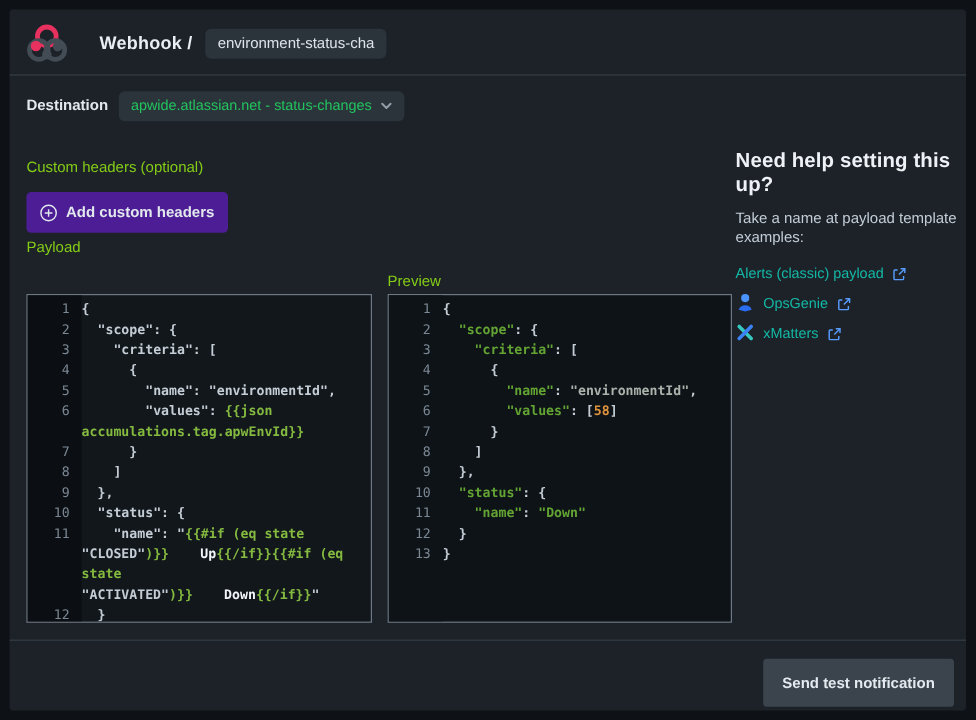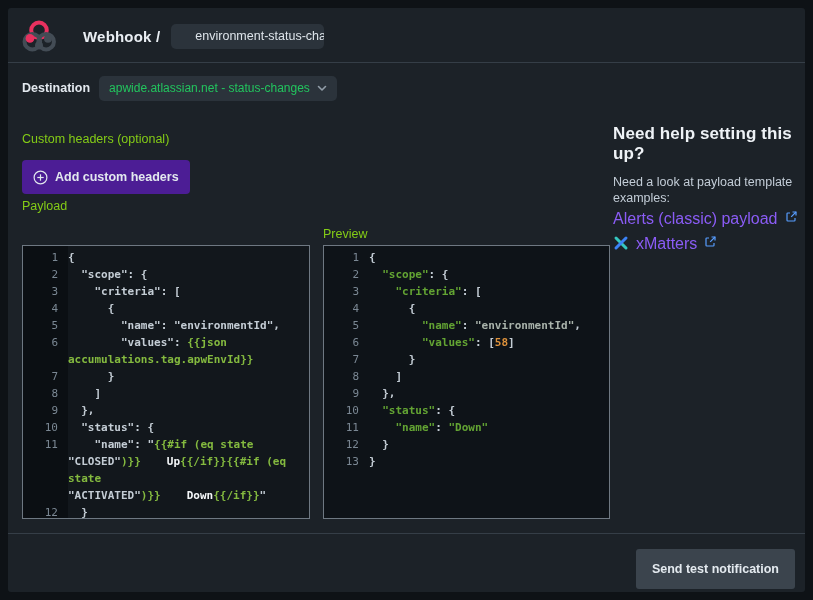--- a/index.html
+++ b/index.html
@@ -3,21 +3,21 @@
 <meta charset="utf-8">
 <style>
   * { margin:0; padding:0; box-sizing:border-box; }
   html,body { background:#0e1216; }
   .stage { position:relative; width:813px; height:600px; background:#0e1216; font-family:"Liberation Sans",sans-serif; overflow:hidden; }
   .panel { position:absolute; left:8px; top:8px; width:797px; height:584px; background:#1c2228; border-radius:3px; }
 
   
   .hdr { position:absolute; left:12px; top:8px; height:40px; display:flex; align-items:center; }
   .hdr-title { color:#e9eef3; font-size:15px; font-weight:bold; margin-left:25px; letter-spacing:.2px; }
-  .name-pill { margin-left:11px; height:25px; max-width:153px; background:#2b333b; border:none; border-radius:5px; color:#dde4ea; font-size:12.5px; font-family:"Liberation Sans",sans-serif; padding:0 24px; display:flex; align-items:center; white-space:nowrap; overflow:hidden; }
+  .name-pill { margin-left:11px; height:25px; max-width:153px; background:#2b333b; border:none; border-radius:5px; color:#dde4ea; font-size:12.5px; font-family:"Liberation Sans",sans-serif; padding:0 10px; display:flex; align-items:center; white-space:nowrap; overflow:hidden; }
   .div1 { position:absolute; left:0; top:54px; right:0; height:1px; background:#353e47; }
 
   
   .dest-row { position:absolute; left:14px; top:67px; height:26px; display:flex; align-items:center; gap:9px; }
   .lbl { color:#e2e8ee; font-size:12.5px; font-weight:bold; }
   .select-pill { height:25px; background:#2b333b; border-radius:5px; color:#22c55e; font-size:12px; padding:0 10px; display:flex; align-items:center; gap:7px; cursor:pointer; }
 
   .sec-label { position:absolute; left:14px; color:#84cc16; font-size:12.5px; font-weight:normal; }
 
   .add-btn { position:absolute; left:14px; top:152px; height:34px; background:#4c1d95; border:none; border-radius:4px; color:#e2e8ee; font-size:12.5px; font-weight:bold; font-family:"Liberation Sans",sans-serif; display:flex; align-items:center; gap:7px; padding:0 11px; cursor:pointer; }
@@ -44,21 +44,21 @@
   .c-k { color:#63a433; }
   .c-s { color:#a9b3ab; }
   .c-o { color:#de923c; }
   .c-w { color:#f4f7f9;padding-left:26px; }
 
   
   .help { position:absolute; left:605px; top:116px; width:188px; }
   .help h2 { color:#eef2f6; font-size:17px; line-height:20px; font-weight:bold; letter-spacing:.1px; }
   .help-intro { margin-top:10px; color:#c3cdd7; font-size:12.5px; line-height:16px; }
   .links { margin-top:4px; }
-  .link-row { height:25px; display:flex; align-items:flex-start; gap:7px; color:#8b5cf6; font-size:16px; cursor:pointer; }
+  .link-row { height:25px; display:flex; align-items:flex-end; gap:7px; color:#14b8a6; font-size:12px; cursor:pointer; }
 
   .div2 { position:absolute; left:0; top:525px; right:0; height:1px; background:#353e47; }
   .send-btn { position:absolute; right:10px; top:541px; height:40px; background:#3b444d; border:none; border-radius:3px; color:#e4eaef; font-size:12.5px; font-weight:bold; font-family:"Liberation Sans",sans-serif; padding:0 16px; cursor:pointer; }
 
   svg { display:block; }
 </style>
 </head>
 <body>
 
 <div class="stage">
@@ -214,48 +214,64 @@
           <div class="ccode"><span class="c-p">  }</span></div>
         </div>
         <div class="crow">
           <span class="lnum">13</span>
           <div class="ccode"><span class="c-p">}</span></div>
         </div>
       </div>
 
     <div class="help">
       <h2>Need help setting this up?</h2>
-      <div class="help-intro">Need a look at payload template examples:</div>
+      <div class="help-intro">Take a name at payload template examples:</div>
       <div class="links">
         <div class="link-row">
           <span>Alerts (classic) payload</span>
           <span>
             <svg width="13" height="13" viewBox="0 0 13 13">
                 <path d="M5 3H2.8A0.8 0.8 0 0 0 2 3.8v6.4a0.8 0.8 0 0 0 0.8 0.8h6.4a0.8 0.8 0 0 0 0.8-0.8V8" fill="none" stroke="#579dff" stroke-width="1.2"></path>
                 <path d="M7.5 2H11v3.5" fill="none" stroke="#579dff" stroke-width="1.2"></path>
                 <line x1="11" y1="2" x2="6.2" y2="6.8" stroke="#579dff" stroke-width="1.2"></line>
               </svg>
           </span>
         </div>
         <div class="link-row">
           <span>
             <svg width="16" height="16" viewBox="0 0 16 16">
-              <line x1="3" y1="3" x2="13" y2="13" stroke="#35c7c0" stroke-width="3" stroke-linecap="round"></line>
-              <line x1="13" y1="3" x2="3" y2="13" stroke="#3b82f6" stroke-width="3" stroke-linecap="round"></line>
+              <circle cx="8" cy="4.4" r="3.4" fill="#4b94ff"></circle>
+              <path d="M2.6 14.2a5.6 5.2 0 0 1 10.8 0l-5.4 1.4z" fill="#2a6df0"></path>
             </svg>
           </span>
-          <span>xMatters</span>
+          <span>OpsGenie</span>
           <span>
             <svg width="13" height="13" viewBox="0 0 13 13">
                 <path d="M5 3H2.8A0.8 0.8 0 0 0 2 3.8v6.4a0.8 0.8 0 0 0 0.8 0.8h6.4a0.8 0.8 0 0 0 0.8-0.8V8" fill="none" stroke="#579dff" stroke-width="1.2"></path>
                 <path d="M7.5 2H11v3.5" fill="none" stroke="#579dff" stroke-width="1.2"></path>
                 <line x1="11" y1="2" x2="6.2" y2="6.8" stroke="#579dff" stroke-width="1.2"></line>
               </svg>
           </span>
         </div>
+        <div class="link-row">
+          <span>
+            <svg width="16" height="16" viewBox="0 0 16 16">
+              <line x1="3" y1="3" x2="13" y2="13" stroke="#35c7c0" stroke-width="3" stroke-linecap="round"></line>
+              <line x1="13" y1="3" x2="3" y2="13" stroke="#3b82f6" stroke-width="3" stroke-linecap="round"></line>
+            </svg>
+          </span>
+          <span>xMatters</span>
+          <span>
+            <svg width="13" height="13" viewBox="0 0 13 13">
+                <path d="M5 3H2.8A0.8 0.8 0 0 0 2 3.8v6.4a0.8 0.8 0 0 0 0.8 0.8h6.4a0.8 0.8 0 0 0 0.8-0.8V8" fill="none" stroke="#579dff" stroke-width="1.2"></path>
+                <path d="M7.5 2H11v3.5" fill="none" stroke="#579dff" stroke-width="1.2"></path>
+                <line x1="11" y1="2" x2="6.2" y2="6.8" stroke="#579dff" stroke-width="1.2"></line>
+              </svg>
+          </span>
+        </div>
       </div>
     </div>
 
     <div class="div2"></div>
     <button class="send-btn">Send test notification</button>
 
   </div>
 </div>
 
 </body></html>

